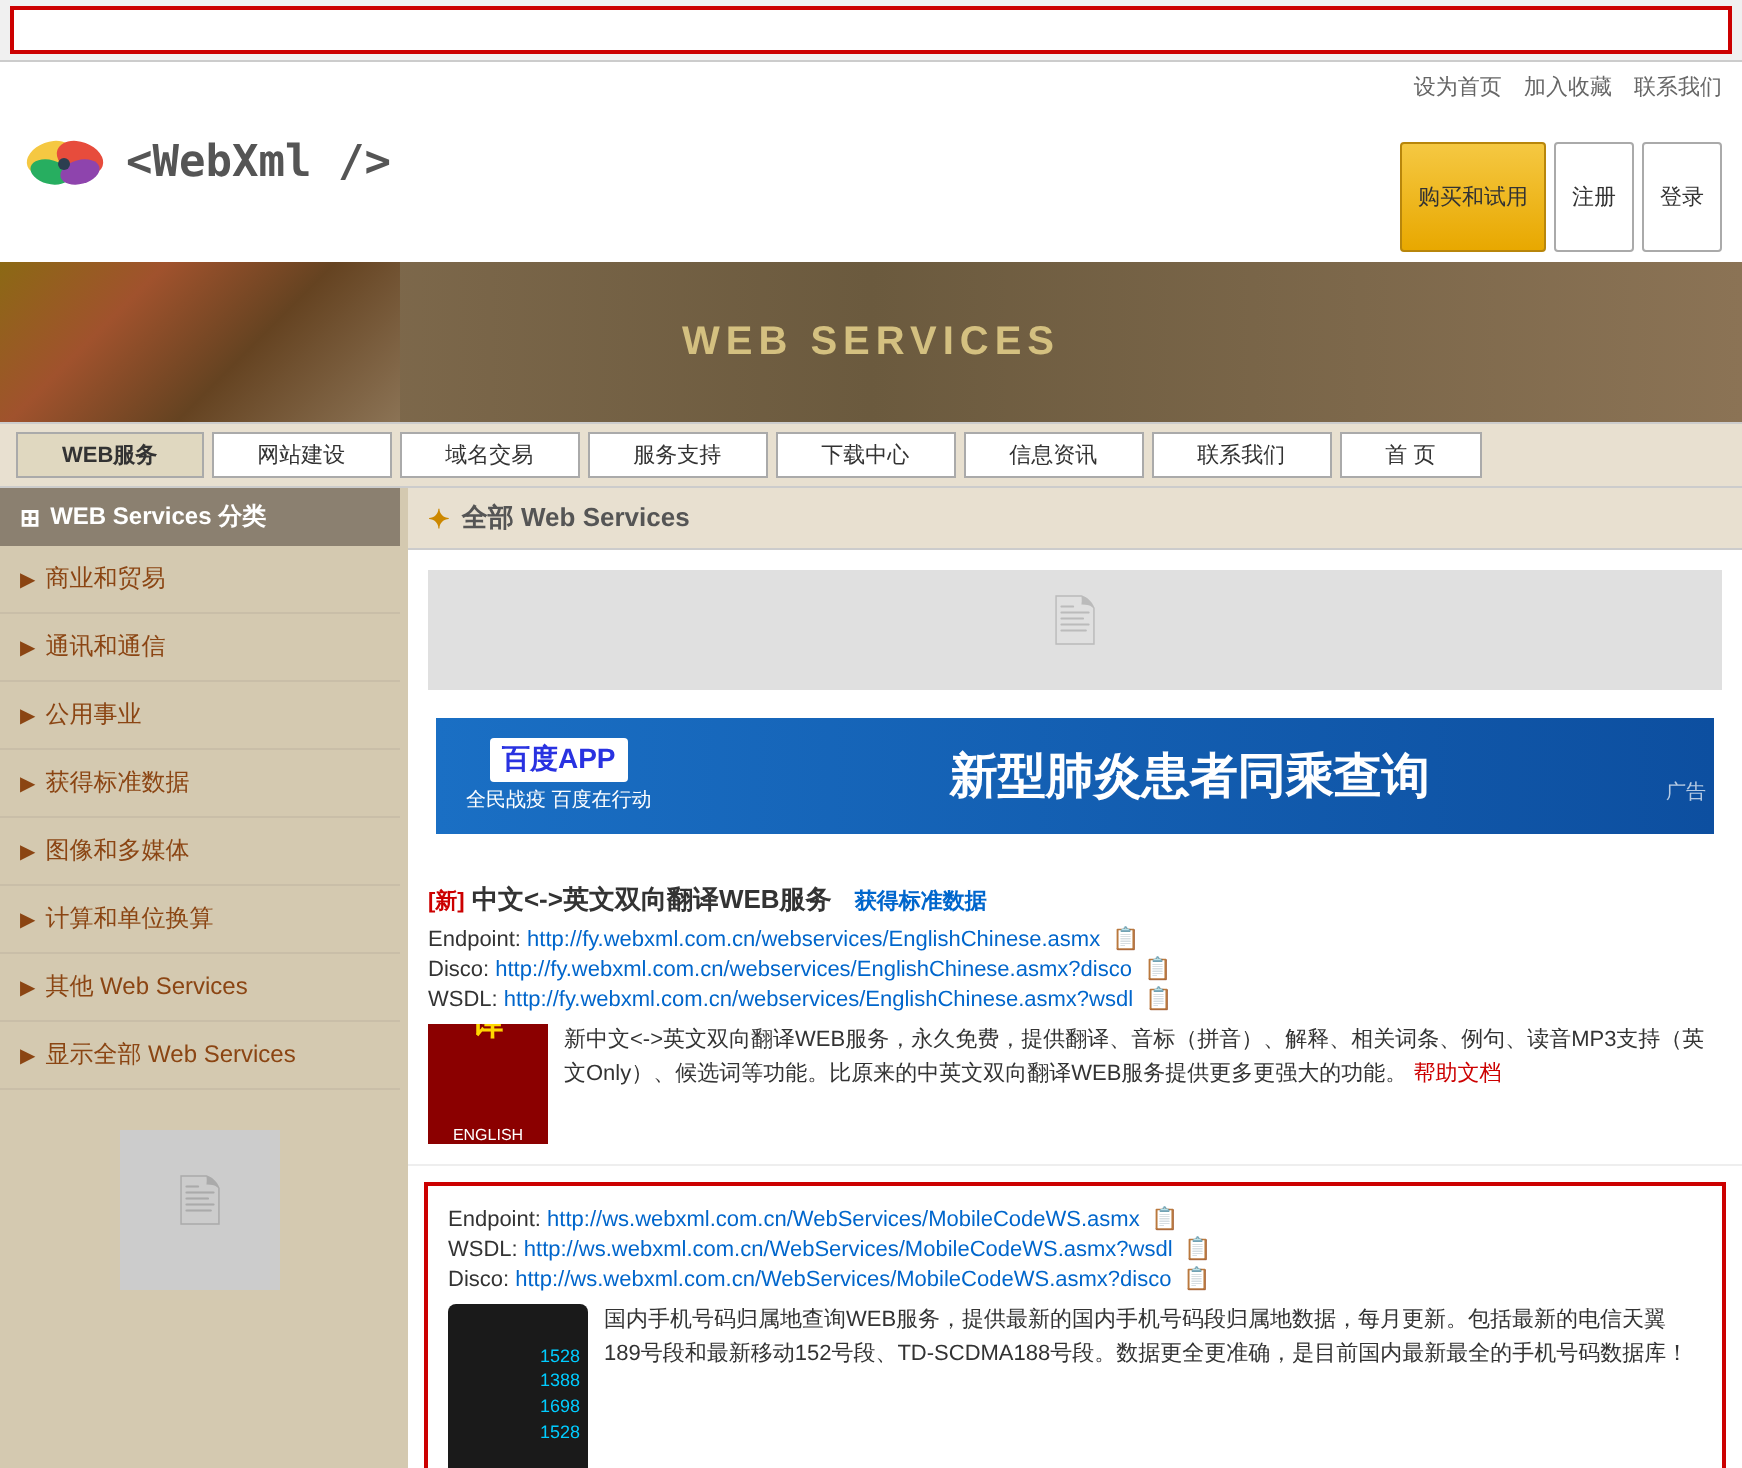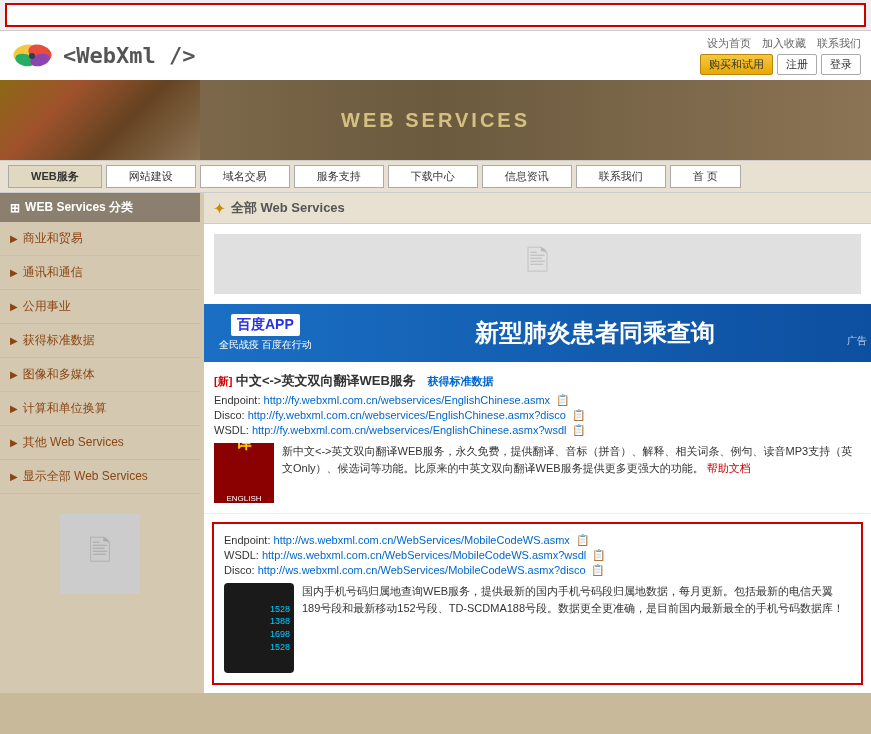--- a/index.html
+++ b/index.html
@@ -34,37 +34,37 @@
       font-weight: bold;
       color: #555;
       font-family: monospace;
     }
     .header-right {
       text-align: right;
       font-size: 11px;
     }
     .header-links {
       color: #666;
-      margin-bottom: 3px;
+      margin-bottom: 20px;
     }
     .header-links a {
       color: #666;
       text-decoration: none;
       margin-left: 8px;
     }
     .header-buttons {
       display: flex;
       gap: 4px;
       justify-content: flex-end;
     }
     .header-btn {
       background: linear-gradient(to bottom, #f5c842, #e8a800);
       border: 1px solid #b8860b;
       color: #333;
-      padding: 2px 8px;
+      padding: 19px 8px;
       font-size: 11px;
       cursor: pointer;
       border-radius: 2px;
     }
     .header-btn.outline {
       background: white;
       border: 1px solid #aaa;
     }
 
     
@@ -186,21 +186,21 @@
       align-items: center;
       gap: 6px;
     }
     .content-header-icon {
       color: #cc8800;
     }
 
     
     .ad-banner {
       background: linear-gradient(to right, #1a6fc4, #0d4fa0);
-      margin: 0;
+      margin: 14px;
       padding: 10px 15px;
       display: flex;
       align-items: center;
       gap: 22px;
       position: relative;
     }
     .ad-left {
       display: flex;
       flex-direction: column;
       align-items: center;

